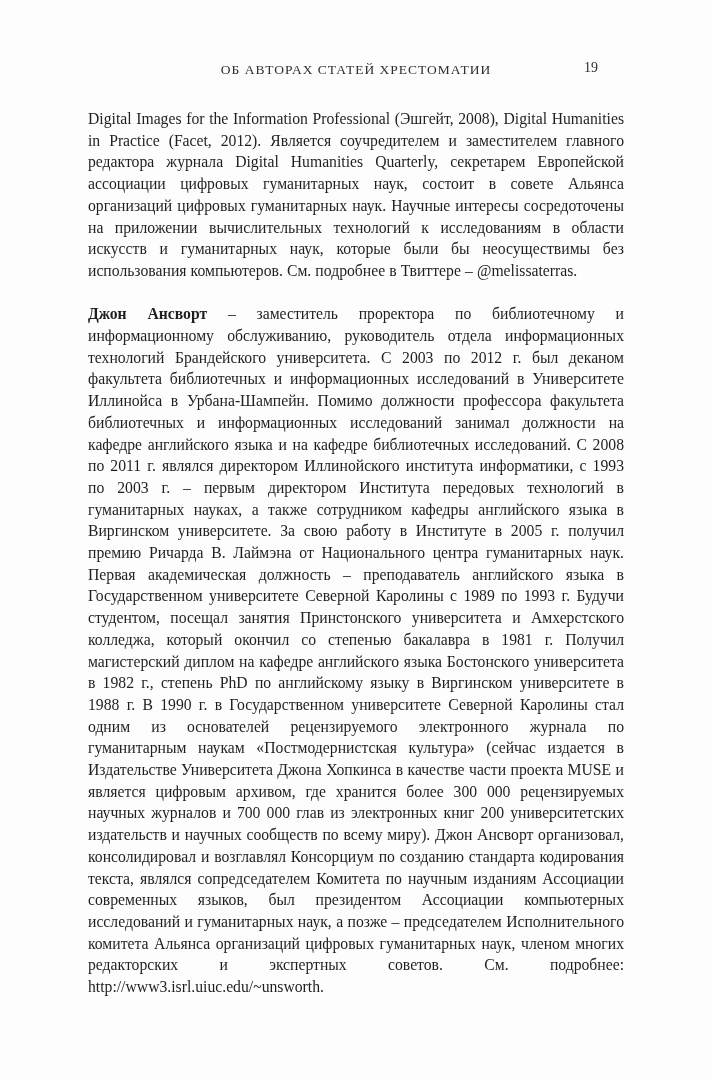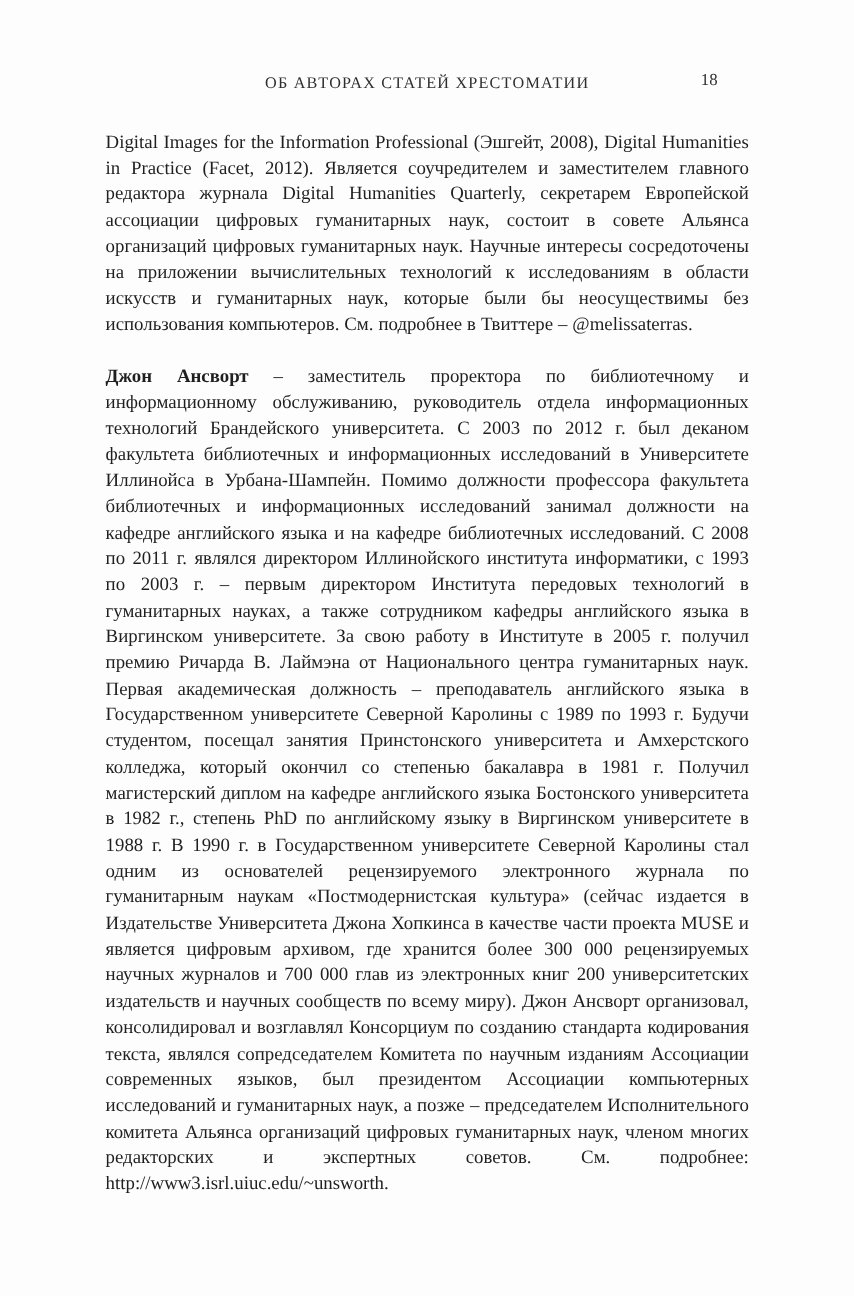--- a/index.html
+++ b/index.html
@@ -58,21 +58,21 @@
       font-weight: bold;
     }
   </style>
 </head>
 <body>
 
 <div class="page">
 
   <div class="pagehead">
     <span class="running-title">ОБ АВТОРАХ СТАТЕЙ ХРЕСТОМАТИИ</span>
-    <span class="page-number">18</span>
+    <span class="page-number">19</span>
   </div>
 
   <div class="text-block">
 
     <p class="para"><span>Digital Images for the Information Professional (Эшгейт, 2008), Digital Humanities in Practice (Facet, 2012). Является соучредителем и заместителем главного редактора журнала Digital Humanities Quarterly, секретарем Европейской ассоциации цифровых гуманитарных наук, состоит в совете Альянса организаций цифровых гуманитарных наук. Научные интересы сосредоточены на приложении вычислительных технологий к исследованиям в области искусств и гуманитарных наук, которые были бы неосуществимы без использования компьютеров. См. подробнее в Твиттере – @melissaterras.</span></p>
 
     <p class="para"><span class="lead">Джон Ансворт</span><span> – заместитель проректора по библиотечному и информационному обслуживанию, руководитель отдела информационных технологий Брандейского университета. С 2003 по 2012 г. был деканом факультета библиотечных и информационных исследований в Университете Иллинойса в Урбана-Шампейн. Помимо должности профессора факультета библиотечных и информационных исследований занимал должности на кафедре английского языка и на кафедре библиотечных исследований. С 2008 по 2011 г. являлся директором Иллинойского института информатики, с 1993 по 2003 г. – первым директором Института передовых технологий в гуманитарных науках, а также сотрудником кафедры английского языка в Виргинском университете. За свою работу в Институте в 2005 г. получил премию Ричарда В. Лаймэна от Национального центра гуманитарных наук. Первая академическая должность – преподаватель английского языка в Государственном университете Северной Каролины с 1989 по 1993 г. Будучи студентом, посещал занятия Принстонского университета и Амхерстского колледжа, который окончил со степенью бакалавра в 1981 г. Получил магистерский диплом на кафедре английского языка Бостонского университета в 1982 г., степень PhD по английскому языку в Виргинском университете в 1988 г. В 1990 г. в Государственном университете Северной Каролины стал одним из основателей рецензируемого электронного журнала по гуманитарным наукам «Постмодернистская культура» (сейчас издается в Издательстве Университета Джона Хопкинса в качестве части проекта MUSE и является цифровым архивом, где хранится более 300 000 рецензируемых научных журналов и 700 000 глав из электронных книг 200 университетских издательств и научных сообществ по всему миру). Джон Ансворт организовал, консолидировал и возглавлял Консорциум по созданию стандарта кодирования текста, являлся сопредседателем Комитета по научным изданиям Ассоциации современных языков, был президентом Ассоциации компьютерных исследований и гуманитарных наук, а позже – председателем Исполнительного комитета Альянса организаций цифровых гуманитарных наук, членом многих редакторских и экспертных советов. См. подробнее: http://www3.isrl.uiuc.edu/~unsworth.</span></p>
 
   </div>
 

